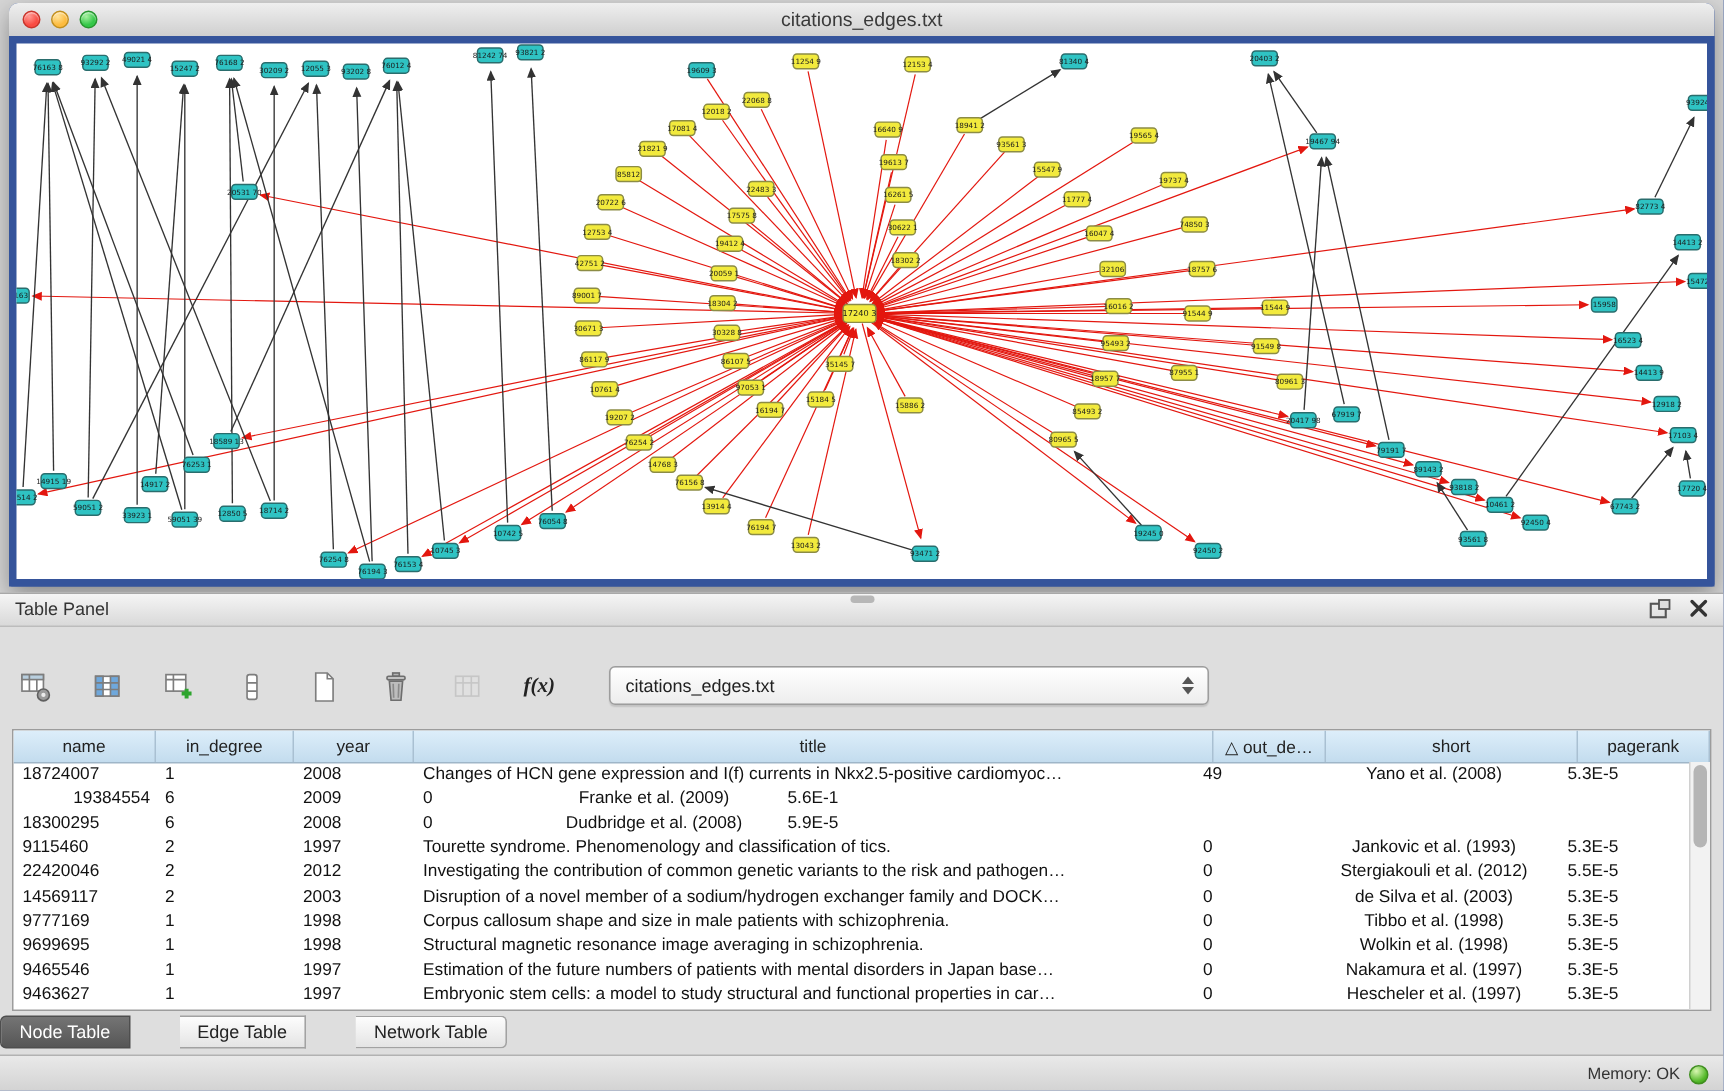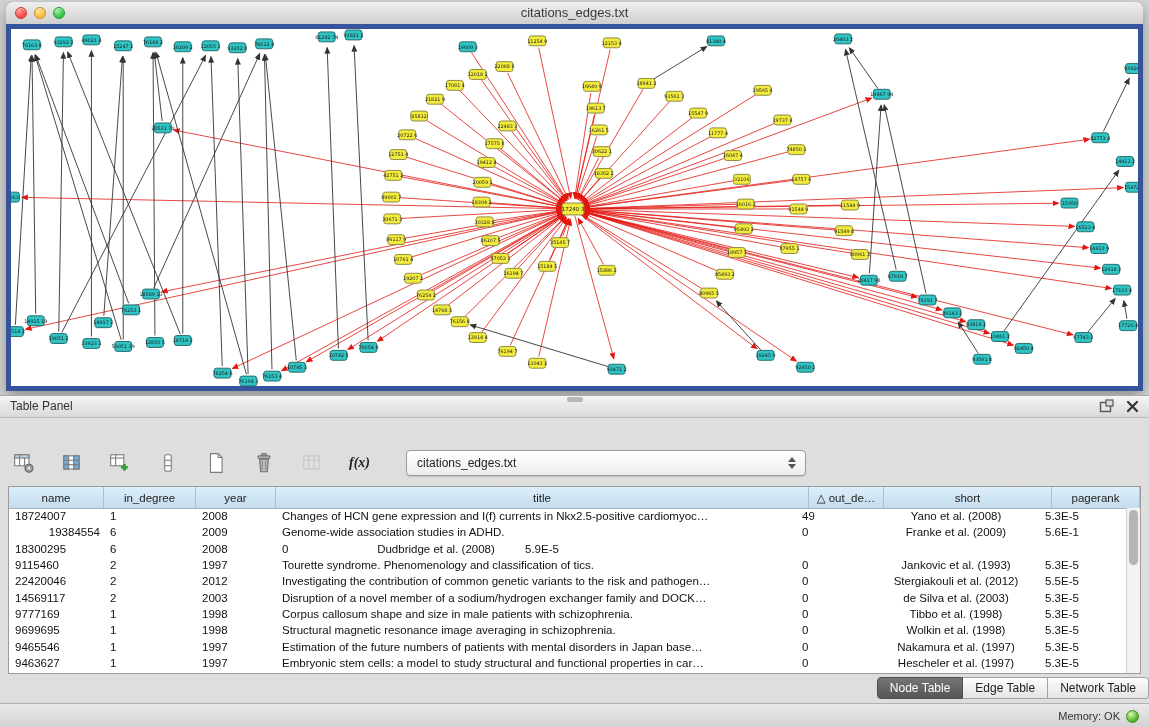--- a/index.html
+++ b/index.html
@@ -22,21 +22,21 @@
 
   
   .table-panel{position:absolute;left:0;top:395px;width:1149px;height:332px;background:#dedede;border-top:1px solid #a8a8a8;}
   .panel-header{position:absolute;left:0;top:0;right:0;height:21px;background:linear-gradient(#f5f5f5,#d9d9d9);
     border-bottom:1px solid #bcbcbc;}
   .panel-title{position:absolute;left:10px;top:3px;font-size:12px;color:#333;}
   .grip{position:absolute;left:50%;top:1px;width:16px;height:5px;margin-left:-8px;border-radius:3px;background:#b7b7b7;}
   .panel-header-icons{position:absolute;right:8px;top:3px;display:flex;gap:12px;align-items:center;}
   .ph-icon{width:15px;height:15px;cursor:pointer;display:inline-block;}
 
-  .toolbar{position:absolute;left:10px;top:48px;right:10px;height:32px;display:flex;align-items:flex-end;gap:21px;}
+  .toolbar{position:absolute;left:10px;top:48px;right:10px;height:32px;display:flex;align-items:flex-start;gap:21px;}
   .tb-btn{width:27px;height:27px;display:flex;align-items:center;justify-content:center;border-radius:4px;cursor:pointer;}
   .tb-btn.disabled{opacity:.45;}
   .fx{font-family:"Liberation Serif",serif;font-style:italic;font-weight:bold;font-size:14px;color:#222;}
   .combo{margin-left:12px;width:398px;height:24px;border:1px solid #9d9d9d;border-radius:4px;
     background:linear-gradient(#ffffff,#ededed);display:flex;align-items:center;position:relative;cursor:pointer;
     box-shadow:0 1px 1px rgba(0,0,0,.12);}
   .combo-text{flex:1;padding-left:10px;font-size:12px;color:#222;}
   .combo-arrows{width:18px;display:flex;flex-direction:column;align-items:center;gap:2px;margin-right:4px;}
   .arr-up{width:0;height:0;border-left:4px solid transparent;border-right:4px solid transparent;border-bottom:5px solid #555;}
   .arr-dn{width:0;height:0;border-left:4px solid transparent;border-right:4px solid transparent;border-top:5px solid #555;}
@@ -45,21 +45,21 @@
   .thead{display:flex;height:21px;background:linear-gradient(#ddeefa,#c3dcee);border-bottom:1px solid #9fb6c8;}
   .th{box-sizing:border-box;border-right:1px solid #a9c0d2;font-size:11.5px;color:#222;
     display:flex;align-items:center;justify-content:center;overflow:hidden;white-space:nowrap;cursor:pointer;}
   .tbody{position:absolute;left:0;top:21px;right:13px;bottom:0;overflow:hidden;}
   .tr{display:flex;height:16.3px;align-items:center;cursor:default;}
   .td{box-sizing:border-box;font-size:11.5px;color:#111;padding:0 4px 0 6px;overflow:hidden;white-space:nowrap;text-overflow:ellipsis;}
   .td.center{text-align:center;}
   .vscroll{position:absolute;right:0;top:21px;bottom:0;width:13px;background:#f2f2f2;border-left:1px solid #d0d0d0;}
   .vthumb{position:absolute;left:1.5px;top:2px;width:9px;height:55px;border-radius:5px;background:#b5b5b5;}
 
-  .tabsrow{position:absolute;left:0;top:281px;width:100%;height:22px;display:flex;justify-content:flex-end;}
+  .tabsrow{position:absolute;left:0;top:281px;width:100%;height:22px;display:flex;justify-content:flex-start;gap:33px;}
   .tab{height:20px;line-height:20px;padding:0 12px;font-size:12px;border:1px solid #a2a2a2;border-left:none;
     background:linear-gradient(#fdfdfd,#e4e4e4);color:#222;cursor:pointer;}
   .tab:first-child{border-left:1px solid #a2a2a2;border-radius:4px 0 0 4px;}
   .tab:last-child{border-radius:0 4px 4px 0;}
   .tab.active{background:linear-gradient(#747474,#565656);color:#fff;border-color:#4e4e4e;}
 
   .statusbar{position:absolute;left:0;bottom:0;width:100%;height:25px;background:linear-gradient(#e9e9e9,#d2d2d2);
     border-top:1px solid #b2b2b2;display:flex;align-items:center;justify-content:flex-end;gap:6px;padding-right:10px;box-sizing:border-box;}
   .mem-label{font-size:11px;color:#333;}
   .memball{width:13px;height:13px;border-radius:50%;border:1px solid #3f8f1f;box-sizing:border-box;
@@ -779,21 +779,20 @@
             <div class="td" style="width: 80px;">2008</div>
             <div class="td" style="width: 515px; flex: 1 1 0%;">Changes of HCN gene expression and I(f) currents in Nkx2.5-positive cardiomyoc…</div>
             <div class="td" style="width: 75px;">49</div>
             <div class="td center" style="width: 168px;">Yano et al. (2008)</div>
             <div class="td" style="width: 88px;">5.3E-5</div>
           </div>
           <div class="tr">
             <div class="td" style="width: 95px; text-align: right;">19384554</div>
             <div class="td" style="width: 92px;">6</div>
             <div class="td" style="width: 80px;">2009</div>
-            <div class="td" style="width: 515px; flex: 1 1 0%;">Genome-wide association studies in ADHD.</div>
             <div class="td" style="width: 75px;">0</div>
             <div class="td center" style="width: 168px;">Franke et al. (2009)</div>
             <div class="td" style="width: 88px;">5.6E-1</div>
           </div>
           <div class="tr">
             <div class="td" style="width: 95px;">18300295</div>
             <div class="td" style="width: 92px;">6</div>
             <div class="td" style="width: 80px;">2008</div>
             <div class="td" style="width: 75px;">0</div>
             <div class="td center" style="width: 168px;">Dudbridge et al. (2008)</div>

